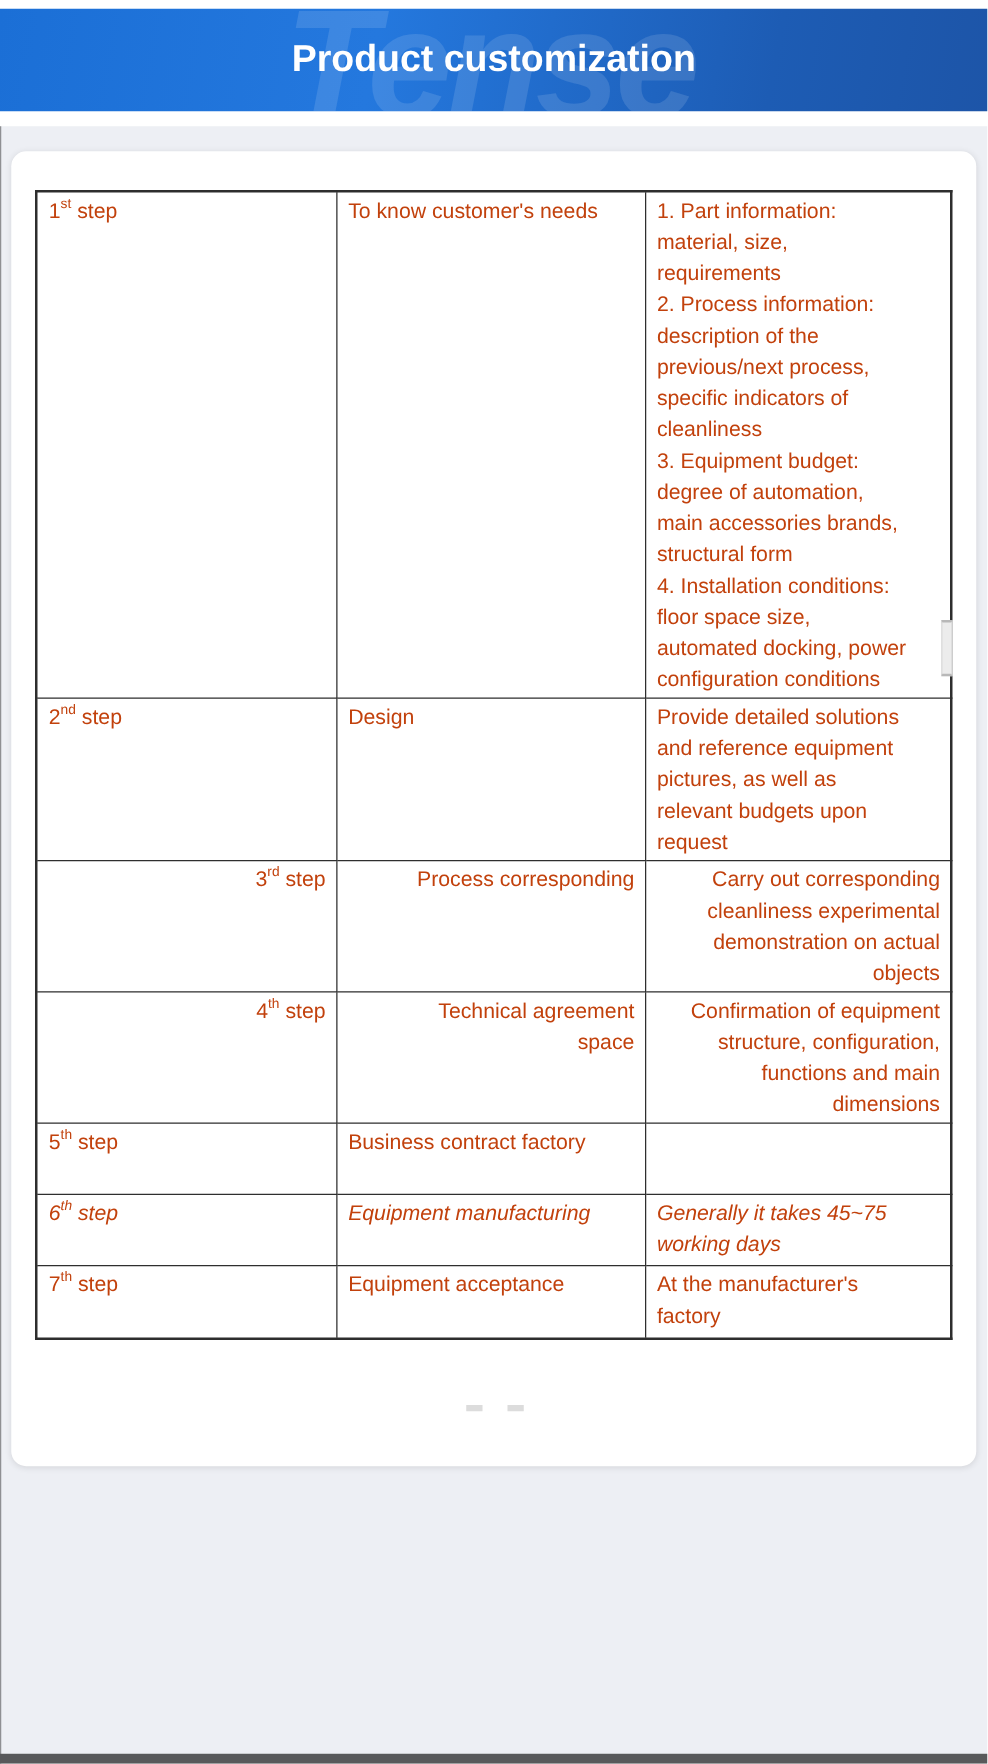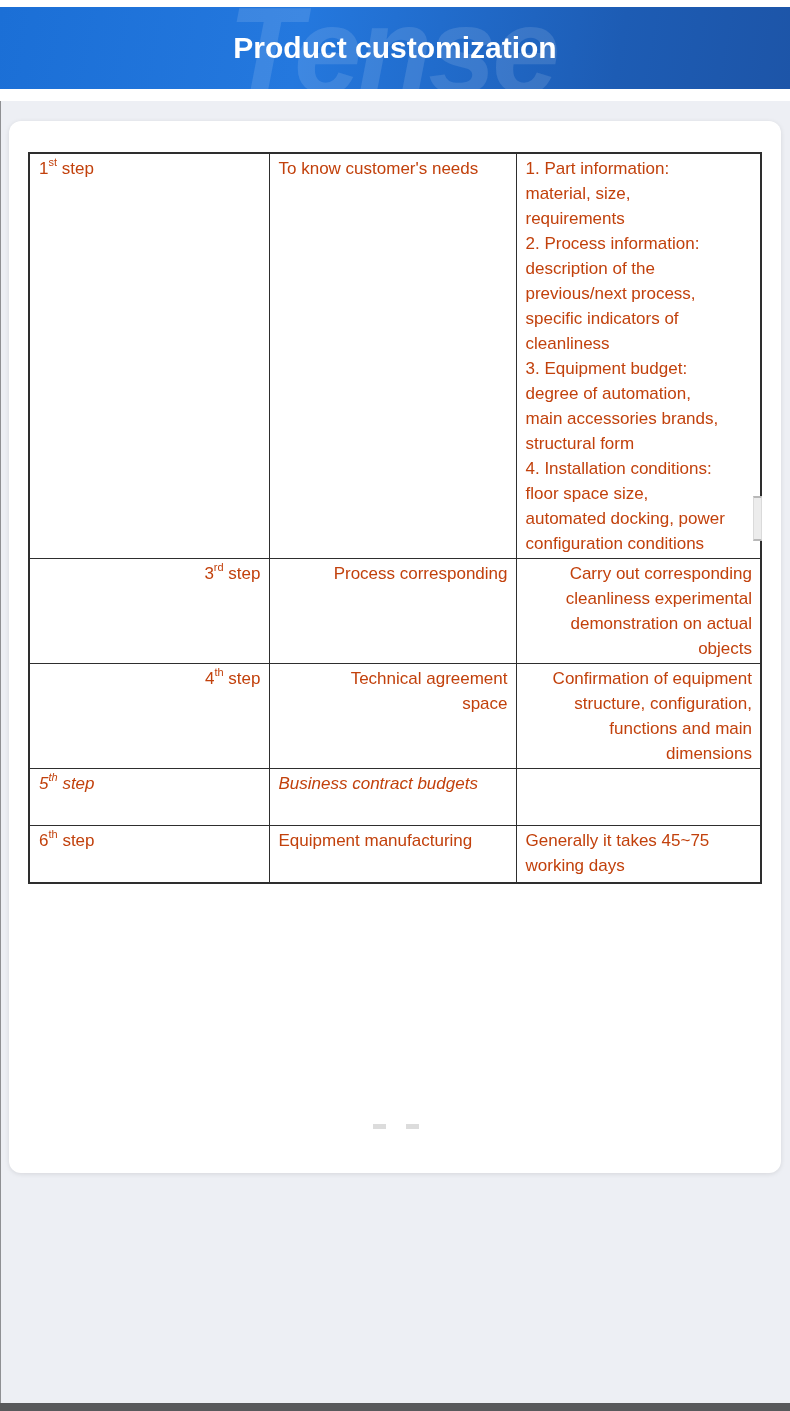--- a/index.html
+++ b/index.html
@@ -73,22 +73,22 @@
   }
   table.steps { border: 2px solid #2e2e2e; }
   table.steps sup {
     font-size: 11px; line-height: 0;
     position: relative; top: -1px;
   }
   tr.r1 td { height: 396px; }
   tr.r2 td { height: 121px; }
   tr.r3 td { height: 97px; text-align: right;  }
   tr.r4 td { height: 97px; text-align: right;  }
-  tr.r5 td { height: 52px; font-style: italic;  }
-  tr.r6 td { height: 52px;  }
+  tr.r5 td { height: 52px;  }
+  tr.r6 td { height: 52px; font-style: italic;  }
   tr.r7 td { height: 53px;  }
   tr.r8 td { height: 73px;  }
   
   .scroll-thumb {
     position: absolute; left: 753px; top: 496px;
     width: 7px; height: 41px;
     background: #ececec;
     border-top: 2px solid #b8b8b8;
     border-bottom: 2px solid #b8b8b8;
     border-left: 1px solid #dadada;
@@ -135,47 +135,62 @@
 cleanliness
 3. Equipment budget:
 degree of automation,
 main accessories brands,
 structural form
 4. Installation conditions:
 floor space size,
 automated docking, power
 configuration conditions</td>
       </tr>
+      <tr class="r2">
+        <td><span>2</span><sup>nd</sup> <span>step</span></td>
+        <td>Design</td>
+        <td>Provide detailed solutions
+and reference equipment
+pictures, as well as
+relevant budgets upon
+request</td>
+      </tr>
       <tr class="r3">
         <td><span>3</span><sup>rd</sup> <span>step</span></td>
         <td>Process corresponding</td>
         <td>Carry out corresponding
 cleanliness experimental
 demonstration on actual
 objects</td>
       </tr>
       <tr class="r4">
         <td><span>4</span><sup>th</sup> <span>step</span></td>
         <td>Technical agreement
 space</td>
         <td>Confirmation of equipment
 structure, configuration,
 functions and main
 dimensions</td>
       </tr>
       <tr class="r5">
         <td><span>5</span><sup>th</sup> <span>step</span></td>
-        <td>Business contract budgets</td>
+        <td>Business contract factory</td>
         <td></td>
       </tr>
       <tr class="r6">
         <td><span>6</span><sup>th</sup> <span>step</span></td>
         <td>Equipment manufacturing</td>
         <td>Generally it takes 45~75
 working days</td>
+      </tr>
+      <tr class="r7">
+        <td><span>7</span><sup>th</sup> <span>step</span></td>
+        <td>Equipment acceptance</td>
+        <td>At the manufacturer's
+factory</td>
       </tr>
     </tbody>
   </table>
 </div>
 
 <div class="scroll-thumb"></div>
 <div class="handle-a"></div>
 <div class="handle-b"></div>
 <div class="bottom-bar"></div>
 

